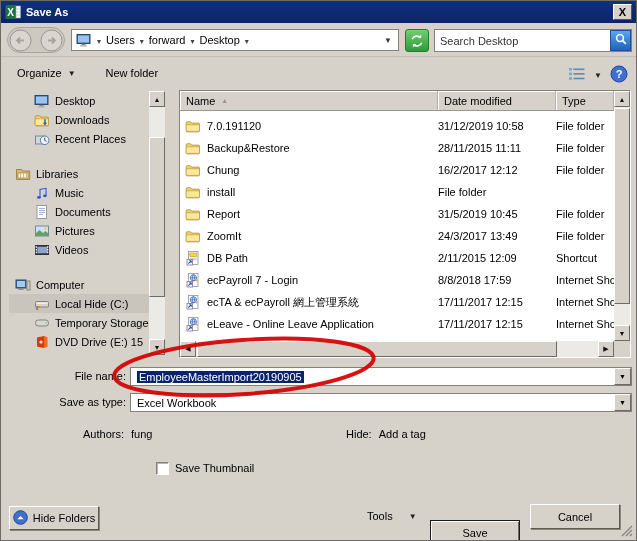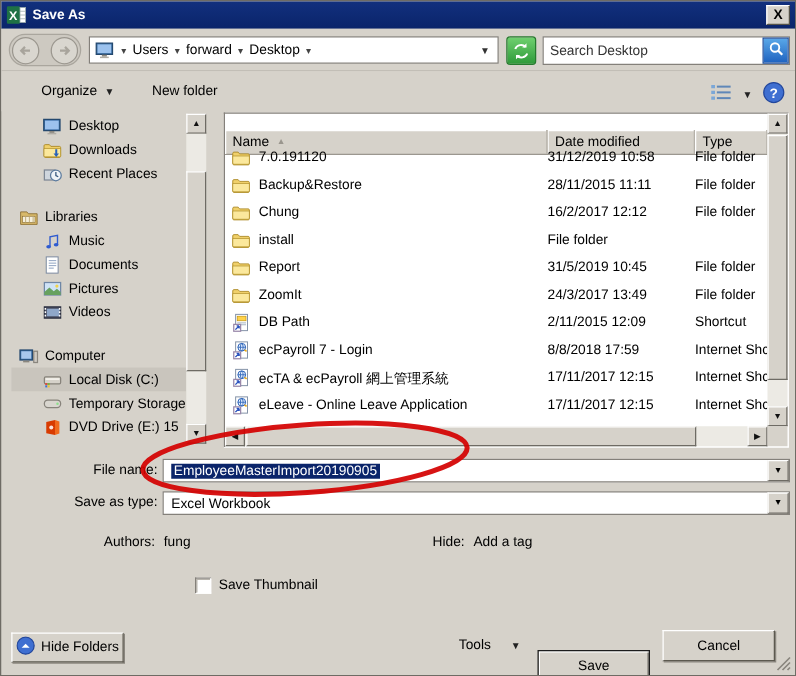--- a/index.html
+++ b/index.html
@@ -35,21 +35,21 @@
   .tree-item.gap{margin-top:16px;}
   .tree-item.selected{background:#c9c5bd;}
   .ic{display:inline-flex;width:16px;height:16px;flex:0 0 16px;align-items:center;justify-content:center;}
   .sb-btn{background:#d6d2ca;border:1px solid;border-color:#fff #6e6b64 #6e6b64 #fff;width:16px;height:16px;font-size:7px;color:#111;display:flex;align-items:center;justify-content:center;padding:0;}
   .sb-track{background:#eceae4;}
   .sb-thumb{position:absolute;background:#d6d2ca;border:1px solid;border-color:#fff #6e6b64 #6e6b64 #fff;}
   #tree-scroll{position:absolute;left:148px;top:90px;width:16px;height:264px;}
   #tree-scroll .sb-track{position:absolute;top:16px;bottom:16px;left:0;right:0;}
   
   #listpanel{position:absolute;left:178px;top:89px;width:452px;height:268px;background:#fff;border:1px solid;border-color:#84807a #fff #fff #84807a;}
-  #lheader{position:absolute;left:0;top:13px;right:16px;height:20px;background:#d6d2ca;border-bottom:1px solid #9b978f;display:flex;}
+  #lheader{position:absolute;left:0;top:0;right:16px;height:20px;background:#d6d2ca;border-bottom:1px solid #9b978f;display:flex;}
   .hcell{border-right:1px solid #b5b1a9;box-shadow:inset 1px 1px 0 #fff;display:flex;align-items:center;padding-left:6px;gap:6px;}
   .hc-name{width:258px;}.hc-date{width:118px;}.hc-type{flex:1;}
   .sort-ic{font-size:7px;color:#9a968e;}
   #lrows{position:absolute;left:0;top:24px;right:16px;bottom:16px;overflow:hidden;}
   .frow{display:flex;height:22px;align-items:center;}
   .fc-name{width:258px;display:flex;align-items:center;gap:6px;padding-left:5px;white-space:nowrap;overflow:hidden;}
   .fc-date{width:118px;white-space:nowrap;}
   .fc-type{flex:1;white-space:nowrap;overflow:hidden;}
   #vscroll{position:absolute;right:0;top:0;width:16px;bottom:16px;}
   #vscroll .sb-track{position:absolute;top:16px;bottom:16px;left:0;right:0;}
@@ -124,21 +124,21 @@
       <button id="searchbtn">
           <span><svg width="14" height="14" viewBox="0 0 14 14">
               <circle cx="6" cy="6" r="3.4" fill="none" stroke="#fff" stroke-width="1.5"></circle>
               <path d="M8.6 8.6l3.2 3.2" stroke="#fff" stroke-width="1.8"></path>
             </svg></span>
         </button>
     </div>
   </div>
 
   <div id="toolbar">
-    <span class="tbtn" style="margin-left:24px;">
+    <span class="tbtn" style="margin-left:8px;">
       <span>Organize</span>
       <span class="caret">▼</span>
     </span>
     <span class="tbtn" style="margin-left:14px;">New folder</span>
     <span id="tb-right">
       <span><svg width="18" height="14" viewBox="0 0 18 14">
             <rect x="1" y="1" width="3" height="2.6" fill="#7ba7d7"></rect>
             <rect x="5.5" y="1.5" width="11" height="1.6" fill="#5f87b8"></rect>
             <rect x="1" y="5.6" width="3" height="2.6" fill="#7ba7d7"></rect>
             <rect x="5.5" y="6.1" width="11" height="1.6" fill="#5f87b8"></rect>
@@ -252,21 +252,21 @@
             <rect x="1.5" y="5.5" width="13" height="5.5" rx="1" fill="#d6d2ca" stroke="#87837b"></rect>
             <rect x="2.5" y="6.5" width="11" height="1.5" fill="#f2efe9"></rect>
             <g transform="translate(2.2,10.4) scale(0.55)">
               <rect width="3" height="3" fill="#e04a3f"></rect>
               <rect x="3.4" width="3" height="3" fill="#7cb53b"></rect>
               <rect y="3.4" width="3" height="3" fill="#3a6fd8"></rect>
               <rect x="3.4" y="3.4" width="3" height="3" fill="#f2c230"></rect>
             </g>
           </svg>
         </span>
-        <span>Local Disk (C:)</span>
+        <span>Local Hide (C:)</span>
       </div>
       <div class="tree-item">
         <span class="ic">
           <svg width="16" height="16" viewBox="0 0 16 16">
             <rect x="1.5" y="5" width="13" height="6" rx="2.8" fill="#d9d6cf" stroke="#87837b"></rect>
             <circle cx="12" cy="8" r="1" fill="#8ce08c"></circle>
           </svg>
         </span>
         <span>Temporary Storage</span>
       </div>

